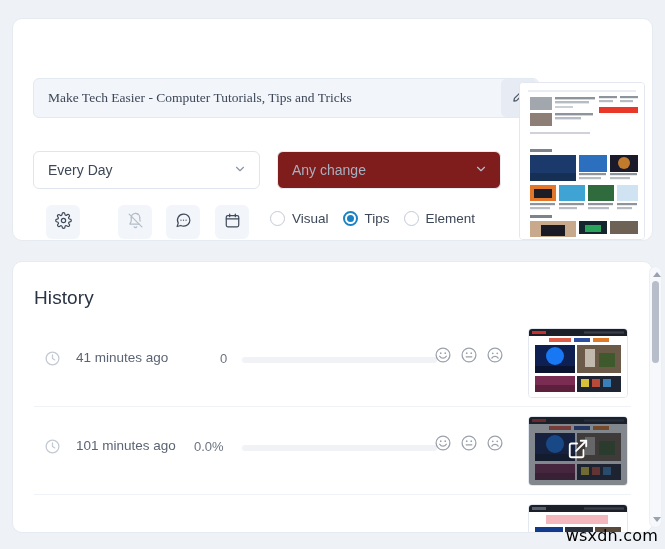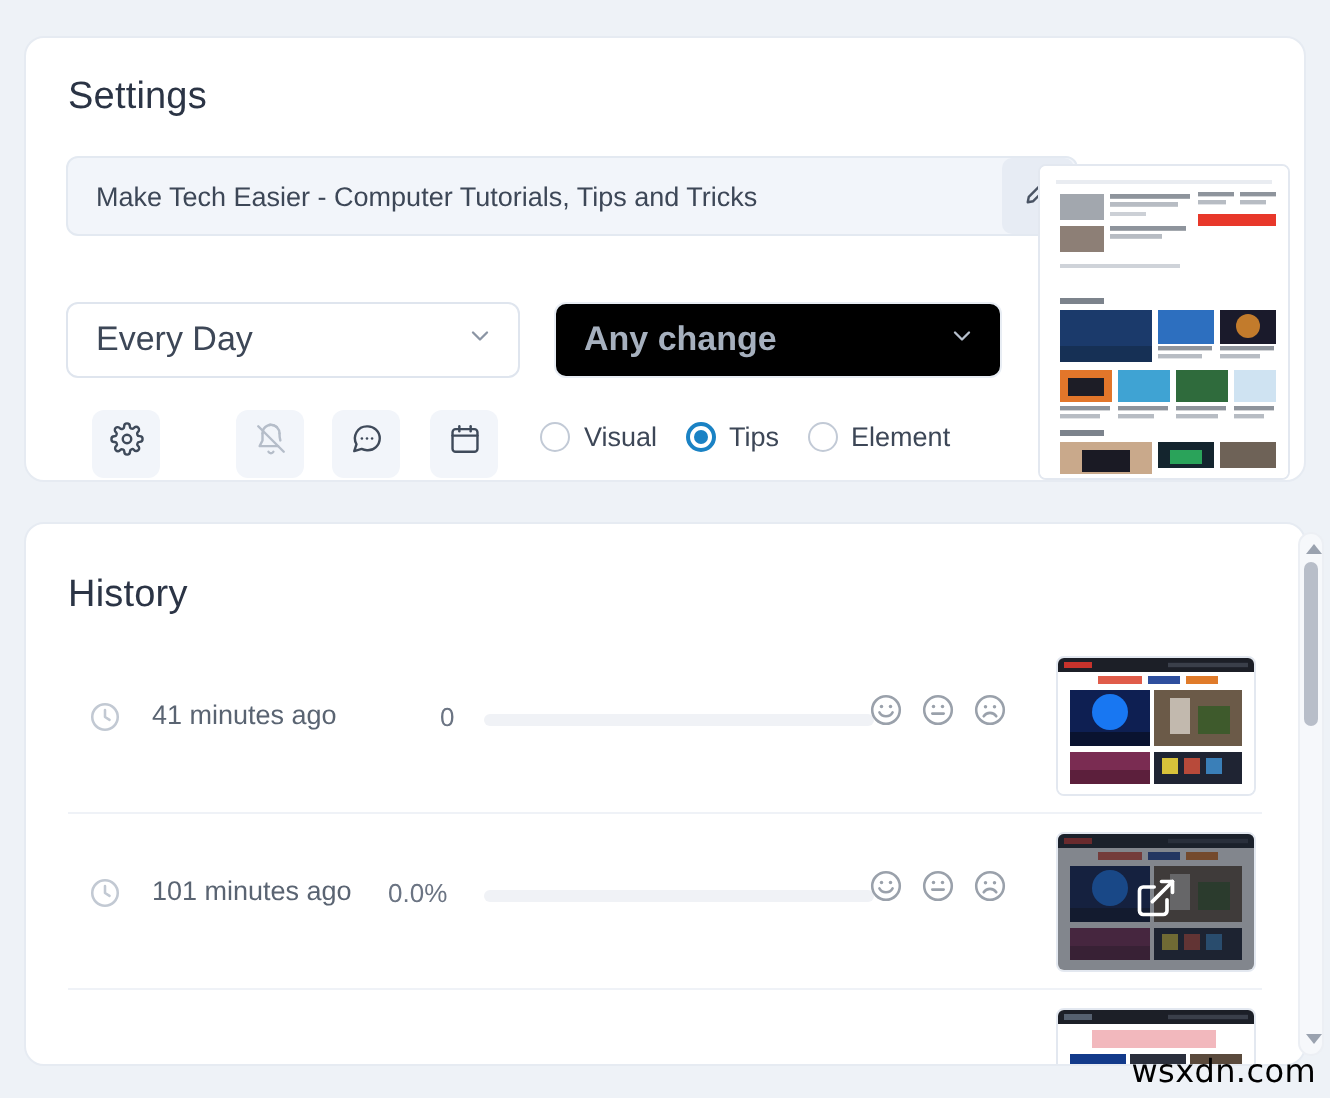--- a/index.html
+++ b/index.html
@@ -55,20 +55,21 @@
     position: absolute;
     left: 20px;
     top: 59px;
     width: 506px;
     height: 40px;
     background: #f2f5fa;
     border: 1px solid #e3e9f1;
     border-radius: 6px;
     display: flex;
     align-items: center;
+    font-family: Liberation Serif, serif;
   }
   .url-text {
     flex: 1;
     padding: 0 12px 0 14px;
     font-size: 13.5px;
     color: #3d4757;
     white-space: nowrap;
     overflow: hidden;
     text-overflow: clip;
   }
@@ -86,38 +87,37 @@
 
   
   .select {
     position: absolute;
     top: 132px;
     height: 38px;
     border-radius: 6px;
     display: flex;
     align-items: center;
     padding: 0 12px 0 14px;
-    font-size: 17px;
+    font-size: 14px;
     cursor: pointer;
   }
   .select .lbl { flex: 1; white-space: nowrap; }
   #select-frequency {
     left: 20px;
     width: 227px;
     background: #ffffff;
     border: 1px solid #dfe5ee;
     color: #3d4757;
   }
   #select-change-type {
     left: 264px;
     width: 224px;
-    background: #000000;
+    background: #7f1d1d;
     border: 1px solid #e8edf4;
     color: #a6b0be;
-    font-weight: bold;
   }
 
   
   .icon-btn {
     position: absolute;
     top: 186px;
     width: 34px;
     height: 34px;
     border-radius: 6px;
     background: #f2f5fa;
@@ -303,21 +303,20 @@
     color: #000000;
     letter-spacing: .2px;
     font-family: "DejaVu Sans", sans-serif;
   }
 </style>
 </head>
 <body>
 
 <div class="card" id="settings-card">
 
-  <div class="card-title">Settings</div>
 
   <div class="url-field">
     <div class="url-text">Make Tech Easier - Computer Tutorials, Tips and Tricks</div>
     <div class="edit-btn">
       <span>
         <svg width="16" height="16" viewBox="0 0 24 24" fill="none" stroke="#4a5464" stroke-width="1.8" stroke-linecap="round" stroke-linejoin="round">
           <path d="M16.5 4.2l3.3 3.3L8.4 18.9l-4.1.8.8-4.1z"></path>
         </svg>
       </span>
     </div>

